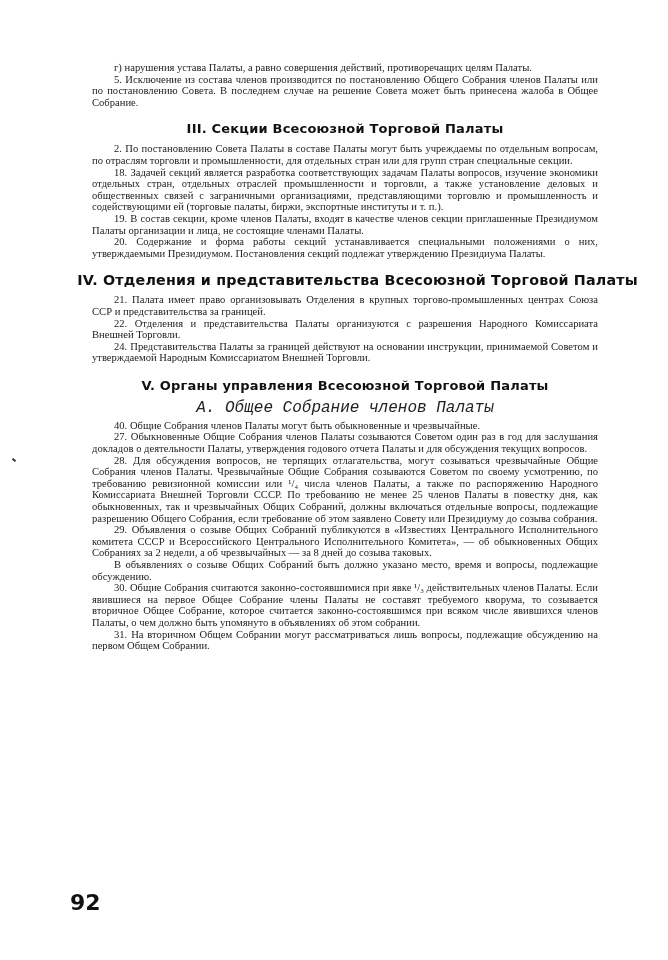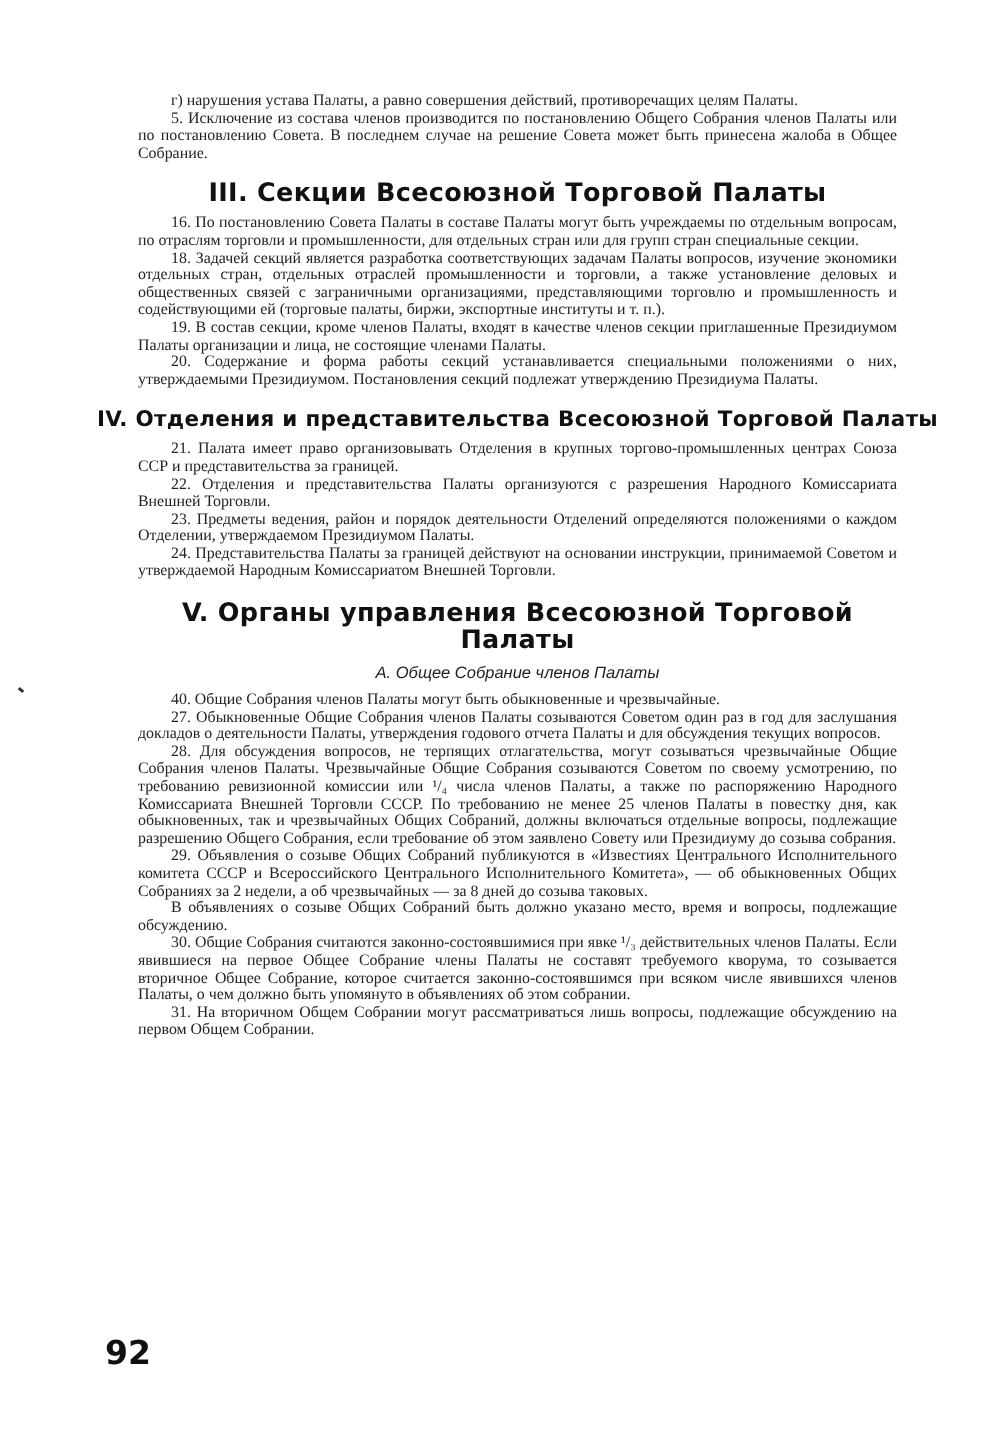--- a/index.html
+++ b/index.html
@@ -6,29 +6,29 @@
   body { width: 668px; height: 960px; position: relative; overflow: hidden; }
   .page {
     position: absolute; left: 92px; top: 62px; width: 506px;
     font-family: "Liberation Serif", "DejaVu Serif", serif;
     font-size: 10.6px; line-height: 11.6px; color: #222;
     text-align: justify;
   }
   .p { margin: 0; text-indent: 22px; text-align: justify; }
   .h2 {
     font-family: "DejaVu Sans", "Liberation Sans", sans-serif;
-    font-weight: bold; font-size: 17px; line-height: 18px;
+    font-weight: bold; font-size: 13px; line-height: 18px;
     text-align: center; color: #111; letter-spacing: 0.2px;
   }
   .h2.s3 { margin: 12px 0 5px 0; }
-  .h2.s4 { margin: 12px 0 5px -40px; width: 586px; text-align: center; font-size: 14.3px; }
+  .h2.s4 { margin: 12px 0 5px -40px; width: 586px; text-align: right; font-size: 14.3px; }
   .h2.s5 { margin: 13px 0 5px 0; }
   .h3 {
-    font-family: Liberation Sans, sans-serif;
-    font-style: italic; font-size: 11px; line-height: 16px;
+    font-family: Liberation Mono, monospace;
+    font-style: italic; font-size: 16px; line-height: 16px;
     text-align: center; margin: 3px 0 4px 0; color: #222;
   }
   .pagenum {
     position: absolute; left: 70px; top: 890px;
     font-family: "DejaVu Sans", "Liberation Sans", sans-serif;
     font-weight: bold; font-size: 22px; color: #111;
   }
   .speck {
     position: absolute; left: 12px; top: 459px; width: 4px; height: 2px;
     background: #333; transform: rotate(40deg);
@@ -37,29 +37,28 @@
 </head>
 <body>
 
 <div class="speck"></div>
 
 <div class="page">
   <p class="p">г) нарушения устава Палаты, а равно совершения действий, противоречащих целям Палаты.</p>
   <p class="p">5. Исключение из состава членов производится по постановлению Общего Собрания членов Палаты или по постановлению Совета. В последнем случае на решение Совета может быть принесена жалоба в Общее Собрание.</p>
 
   <div class="h2 s3">III. Секции Всесоюзной Торговой Палаты</div>
-  <p class="p">16. По постановлению Совета Палаты в составе Палаты могут быть учреждаемы по отдельным вопросам, по отраслям торговли и промышленности, для отдельных стран или для групп стран специальные секции.</p>
+  <p class="p">2. По постановлению Совета Палаты в составе Палаты могут быть учреждаемы по отдельным вопросам, по отраслям торговли и промышленности, для отдельных стран или для групп стран специальные секции.</p>
   <p class="p">18. Задачей секций является разработка соответствующих задачам Палаты вопросов, изучение экономики отдельных стран, отдельных отраслей промышленности и торговли, а также установление деловых и общественных связей с заграничными организациями, представляющими торговлю и промышленность и содействующими ей (торговые палаты, биржи, экспортные институты и т. п.).</p>
   <p class="p">19. В состав секции, кроме членов Палаты, входят в качестве членов секции приглашенные Президиумом Палаты организации и лица, не состоящие членами Палаты.</p>
   <p class="p">20. Содержание и форма работы секций устанавливается специальными положениями о них, утверждаемыми Президиумом. Постановления секций подлежат утверждению Президиума Палаты.</p>
 
   <div class="h2 s4">IV. Отделения и представительства Всесоюзной Торговой Палаты</div>
   <p class="p">21. Палата имеет право организовывать Отделения в крупных торгово-промышленных центрах Союза ССР и представительства за границей.</p>
   <p class="p">22. Отделения и представительства Палаты организуются с разрешения Народного Комиссариата Внешней Торговли.</p>
-  <p class="p">23. Предметы ведения, район и порядок деятельности Отделений определяются положениями о каждом Отделении, утверждаемом Президиумом Палаты.</p>
   <p class="p">24. Представительства Палаты за границей действуют на основании инструкции, принимаемой Советом и утверждаемой Народным Комиссариатом Внешней Торговли.</p>
 
   <div class="h2 s5">V. Органы управления Всесоюзной Торговой Палаты</div>
 
   <div class="h3">А. Общее Собрание членов Палаты</div>
   <p class="p">40. Общие Собрания членов Палаты могут быть обыкновенные и чрезвычайные.</p>
   <p class="p">27. Обыкновенные Общие Собрания членов Палаты созываются Советом один раз в год для заслушания докладов о деятельности Палаты, утверждения годового отчета Палаты и для обсуждения текущих вопросов.</p>
   <p class="p">28. Для обсуждения вопросов, не терпящих отлагательства, могут созываться чрезвычайные Общие Собрания членов Палаты. Чрезвычайные Общие Собрания созываются Советом по своему усмотрению, по требованию ревизионной комиссии или ¹/₄ числа членов Палаты, а также по распоряжению Народного Комиссариата Внешней Торговли СССР. По требованию не менее 25 членов Палаты в повестку дня, как обыкновенных, так и чрезвычайных Общих Собраний, должны включаться отдельные вопросы, подлежащие разрешению Общего Собрания, если требование об этом заявлено Совету или Президиуму до созыва собрания.</p>
   <p class="p">29. Объявления о созыве Общих Собраний публикуются в «Известиях Центрального Исполнительного комитета СССР и Всероссийского Центрального Исполнительного Комитета», — об обыкновенных Общих Собраниях за 2 недели, а об чрезвычайных — за 8 дней до созыва таковых.</p>
   <p class="p">В объявлениях о созыве Общих Собраний быть должно указано место, время и вопросы, подлежащие обсуждению.</p>

